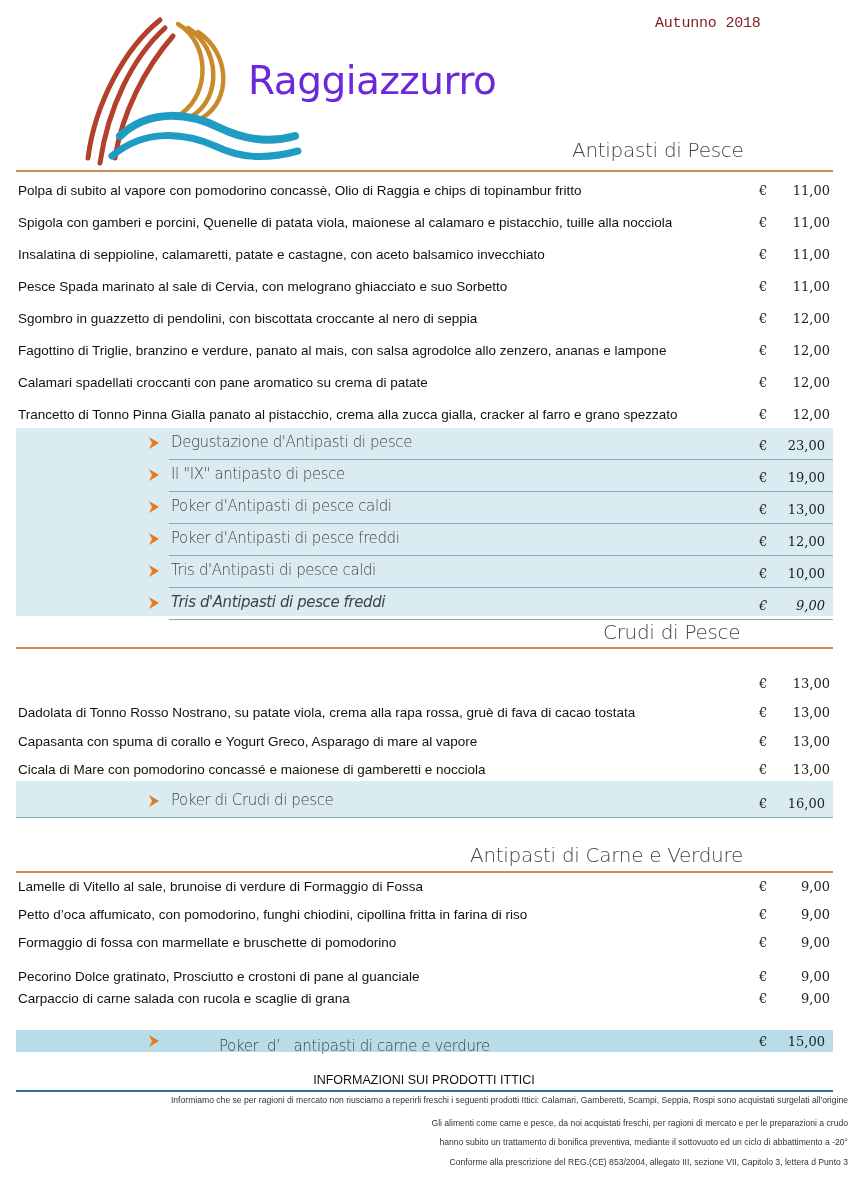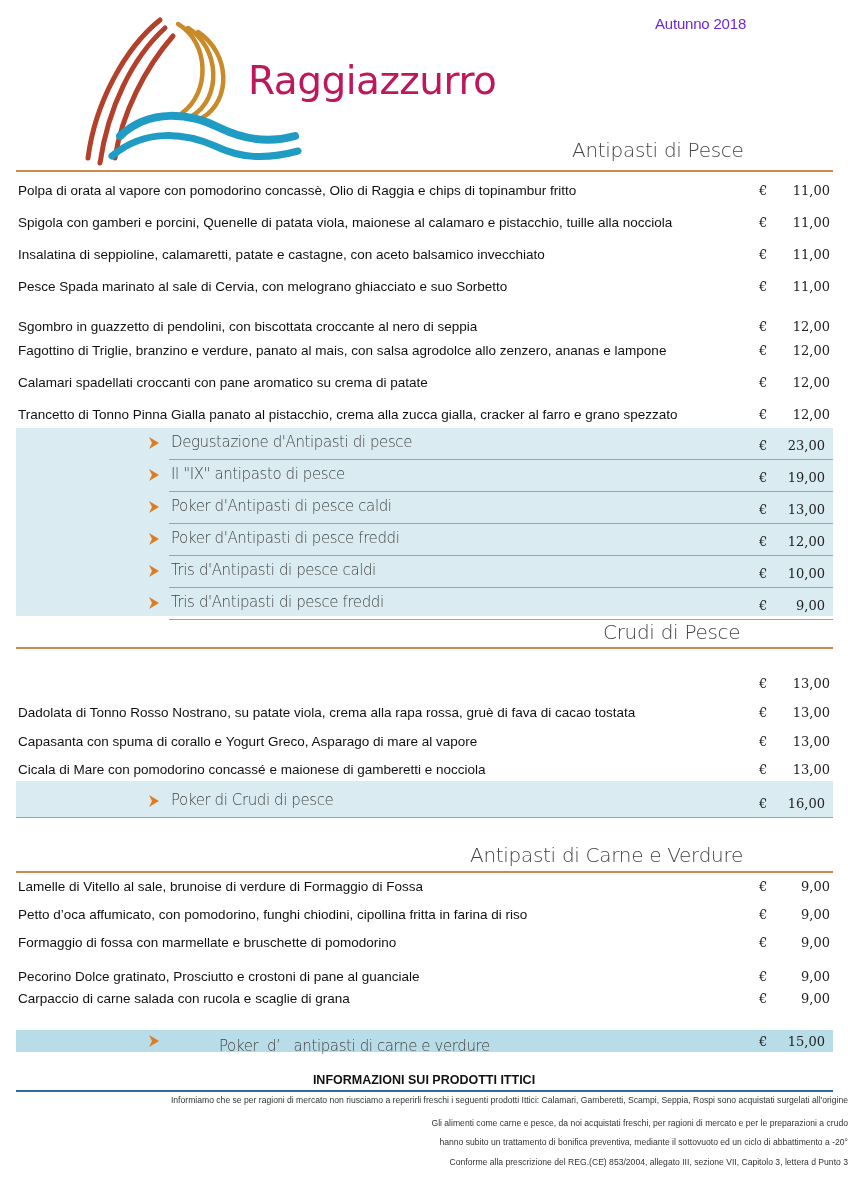--- a/index.html
+++ b/index.html
@@ -1,40 +1,40 @@
 <!DOCTYPE html>
 <html><head>
   <meta charset="utf-8">
   <style>
     * { box-sizing: border-box; margin: 0; padding: 0; }
     html, body { width: 848px; height: 1200px; background: #ffffff; overflow: hidden; }
     body { position: relative; font-family: "Liberation Sans", sans-serif; color: #111; }
 
-    .season { position: absolute; top: 15px; left: 655px; font-family: Liberation Sans, sans-serif; font-size: 15px; color: #6d28d9; font-weight: 300; letter-spacing: -0.2px; }
+    .season { position: absolute; top: 15px; left: 655px; font-family: Liberation Mono, monospace; font-size: 15px; color: #7f1d1d; font-weight: 300; letter-spacing: -0.2px; }
     .logo { position: absolute; left: 70px; top: 8px; width: 260px; height: 160px; }
-    .brand { position: absolute; left: 248px; top: 58px; font-family: "DejaVu Sans", sans-serif; font-size: 39px; color: #be185d; letter-spacing: -0.5px; }
+    .brand { position: absolute; left: 248px; top: 58px; font-family: "DejaVu Sans", sans-serif; font-size: 39px; color: #6d28d9; letter-spacing: -0.5px; }
 
     .section-title { position: absolute; font-family: "DejaVu Sans", sans-serif; font-weight: 300; color: #444; letter-spacing: -0.3px; }
     .rule { position: absolute; left: 16px; width: 817px; height: 2px; background: #d08a4e; }
 
     .item { position: absolute; left: 18px; width: 812px; height: 20px; font-family: "Liberation Sans", sans-serif; font-size: 13.5px; color: #111; white-space: nowrap; }
     .item .desc { position: absolute; left: 0; top: 0; }
     .cur { position: absolute; left: 741px; top: 0; font-family: "DejaVu Serif", serif; font-size: 13px; color: #222; }
     .price { position: absolute; right: 0; top: 0; width: 70px; text-align: right; font-family: "DejaVu Serif", serif; font-size: 13px; color: #222; }
 
     .band { position: absolute; left: 16px; width: 817px; background: #daecf2; }
     .band.dark { background: #b8dde8; }
     .combo { position: absolute; left: 16px; width: 817px; height: 32px; }
     .combo .arrow { position: absolute; left: 132px; top: 8px; width: 12px; height: 14px; }
     .combo .label { position: absolute; left: 155px; top: 5px; font-family: "DejaVu Sans", sans-serif; font-size: 15px; font-weight: 300; color: #444; letter-spacing: -0.4px; }
     .combo .line { position: absolute; left: 153px; right: 0; bottom: 0; height: 1px; background: #8fa8b3; }
     .combo .cur { left: 743px; top: 10px; }
     .combo .price { top: 10px; right: 8px; }
 
-    .info-title { position: absolute; top: 1073px; left: 0; width: 848px; text-align: center; font-family: "Liberation Sans", sans-serif; font-size: 12.5px; font-weight: bold; color: #111; }
+    .info-title { position: absolute; top: 1073px; left: 0; width: 848px; text-align: center; font-family: "Liberation Sans", sans-serif; font-size: 12.5px; font-weight: normal; color: #111; }
     .info-rule { position: absolute; top: 1090px; left: 16px; width: 817px; height: 2px; background: #2e6da4; }
     .info-line { position: absolute; left: 0; width: 848px; text-align: right; font-family: "Liberation Sans", sans-serif; font-size: 8.6px; color: #333; white-space: nowrap; }
   </style>
 </head>
 <body>
 
 <div class="season">Autunno 2018</div>
 
 <svg class="logo" viewBox="0 0 260 160">
 
@@ -48,40 +48,40 @@
 
   <path d="M50 128 C80 100 120 105 150 120 C175 132 200 135 225 128" stroke="#1f9cc4" stroke-width="8" fill="none" stroke-linecap="round"></path>
   <path d="M42 148 C75 120 115 125 145 138 C170 150 195 152 228 143" stroke="#1f9cc4" stroke-width="7" fill="none" stroke-linecap="round"></path>
 </svg>
 <div class="brand">Raggiazzurro</div>
 
 <div class="section-title" style="top:138px; left:572px; font-size:20px;">Antipasti di Pesce</div>
 <div class="rule" style="top:170px;"></div>
 
 <div class="item" style="top:183px;">
-    <span class="desc">Polpa di orata al vapore con pomodorino concassè, Olio di Raggia e chips di topinambur fritto</span>
+    <span class="desc">Polpa di subito al vapore con pomodorino concassè, Olio di Raggia e chips di topinambur fritto</span>
     <span class="cur">€</span>
     <span class="price">11,00</span>
   </div>
 <div class="item" style="top:215px;">
     <span class="desc">Spigola con gamberi e porcini, Quenelle di patata viola, maionese al calamaro e pistacchio, tuille alla nocciola</span>
     <span class="cur">€</span>
     <span class="price">11,00</span>
   </div>
 <div class="item" style="top:247px;">
     <span class="desc">Insalatina di seppioline, calamaretti, patate e castagne, con aceto balsamico invecchiato</span>
     <span class="cur">€</span>
     <span class="price">11,00</span>
   </div>
 <div class="item" style="top:279px;">
     <span class="desc">Pesce Spada marinato al sale di Cervia, con melograno ghiacciato e suo Sorbetto</span>
     <span class="cur">€</span>
     <span class="price">11,00</span>
   </div>
-<div class="item" style="top:311px;margin-top:8px;">
+<div class="item" style="top:311px;">
     <span class="desc">Sgombro in guazzetto di pendolini, con biscottata croccante al nero di seppia</span>
     <span class="cur">€</span>
     <span class="price">12,00</span>
   </div>
 <div class="item" style="top:343px;">
     <span class="desc">Fagottino di Triglie, branzino e verdure, panato al mais, con salsa agrodolce allo zenzero, ananas e lampone</span>
     <span class="cur">€</span>
     <span class="price">12,00</span>
   </div>
 <div class="item" style="top:375px;">
@@ -135,21 +135,21 @@
 </div>
 <div class="combo" style="top:556px;">
   <svg class="arrow" viewBox="0 0 12 14">
       <path d="M1 1 L11 7 L1 13 L4 7 Z" fill="#e07b1f"></path>
     </svg>
   <span class="label">Tris d'Antipasti di pesce caldi</span>
   <span class="cur">€</span>
   <span class="price">10,00</span>
   <div class="line"></div>
 </div>
-<div class="combo" style="top:588px;">
+<div class="combo" style="top:588px;font-style:italic;">
   <svg class="arrow" viewBox="0 0 12 14">
       <path d="M1 1 L11 7 L1 13 L4 7 Z" fill="#e07b1f"></path>
     </svg>
   <span class="label">Tris d'Antipasti di pesce freddi</span>
   <span class="cur">€</span>
   <span class="price">9,00</span>
   <div class="line"></div>
 </div>
 
 <div class="section-title" style="top:620px; left:603px; font-size:20px;">Crudi di Pesce</div>

